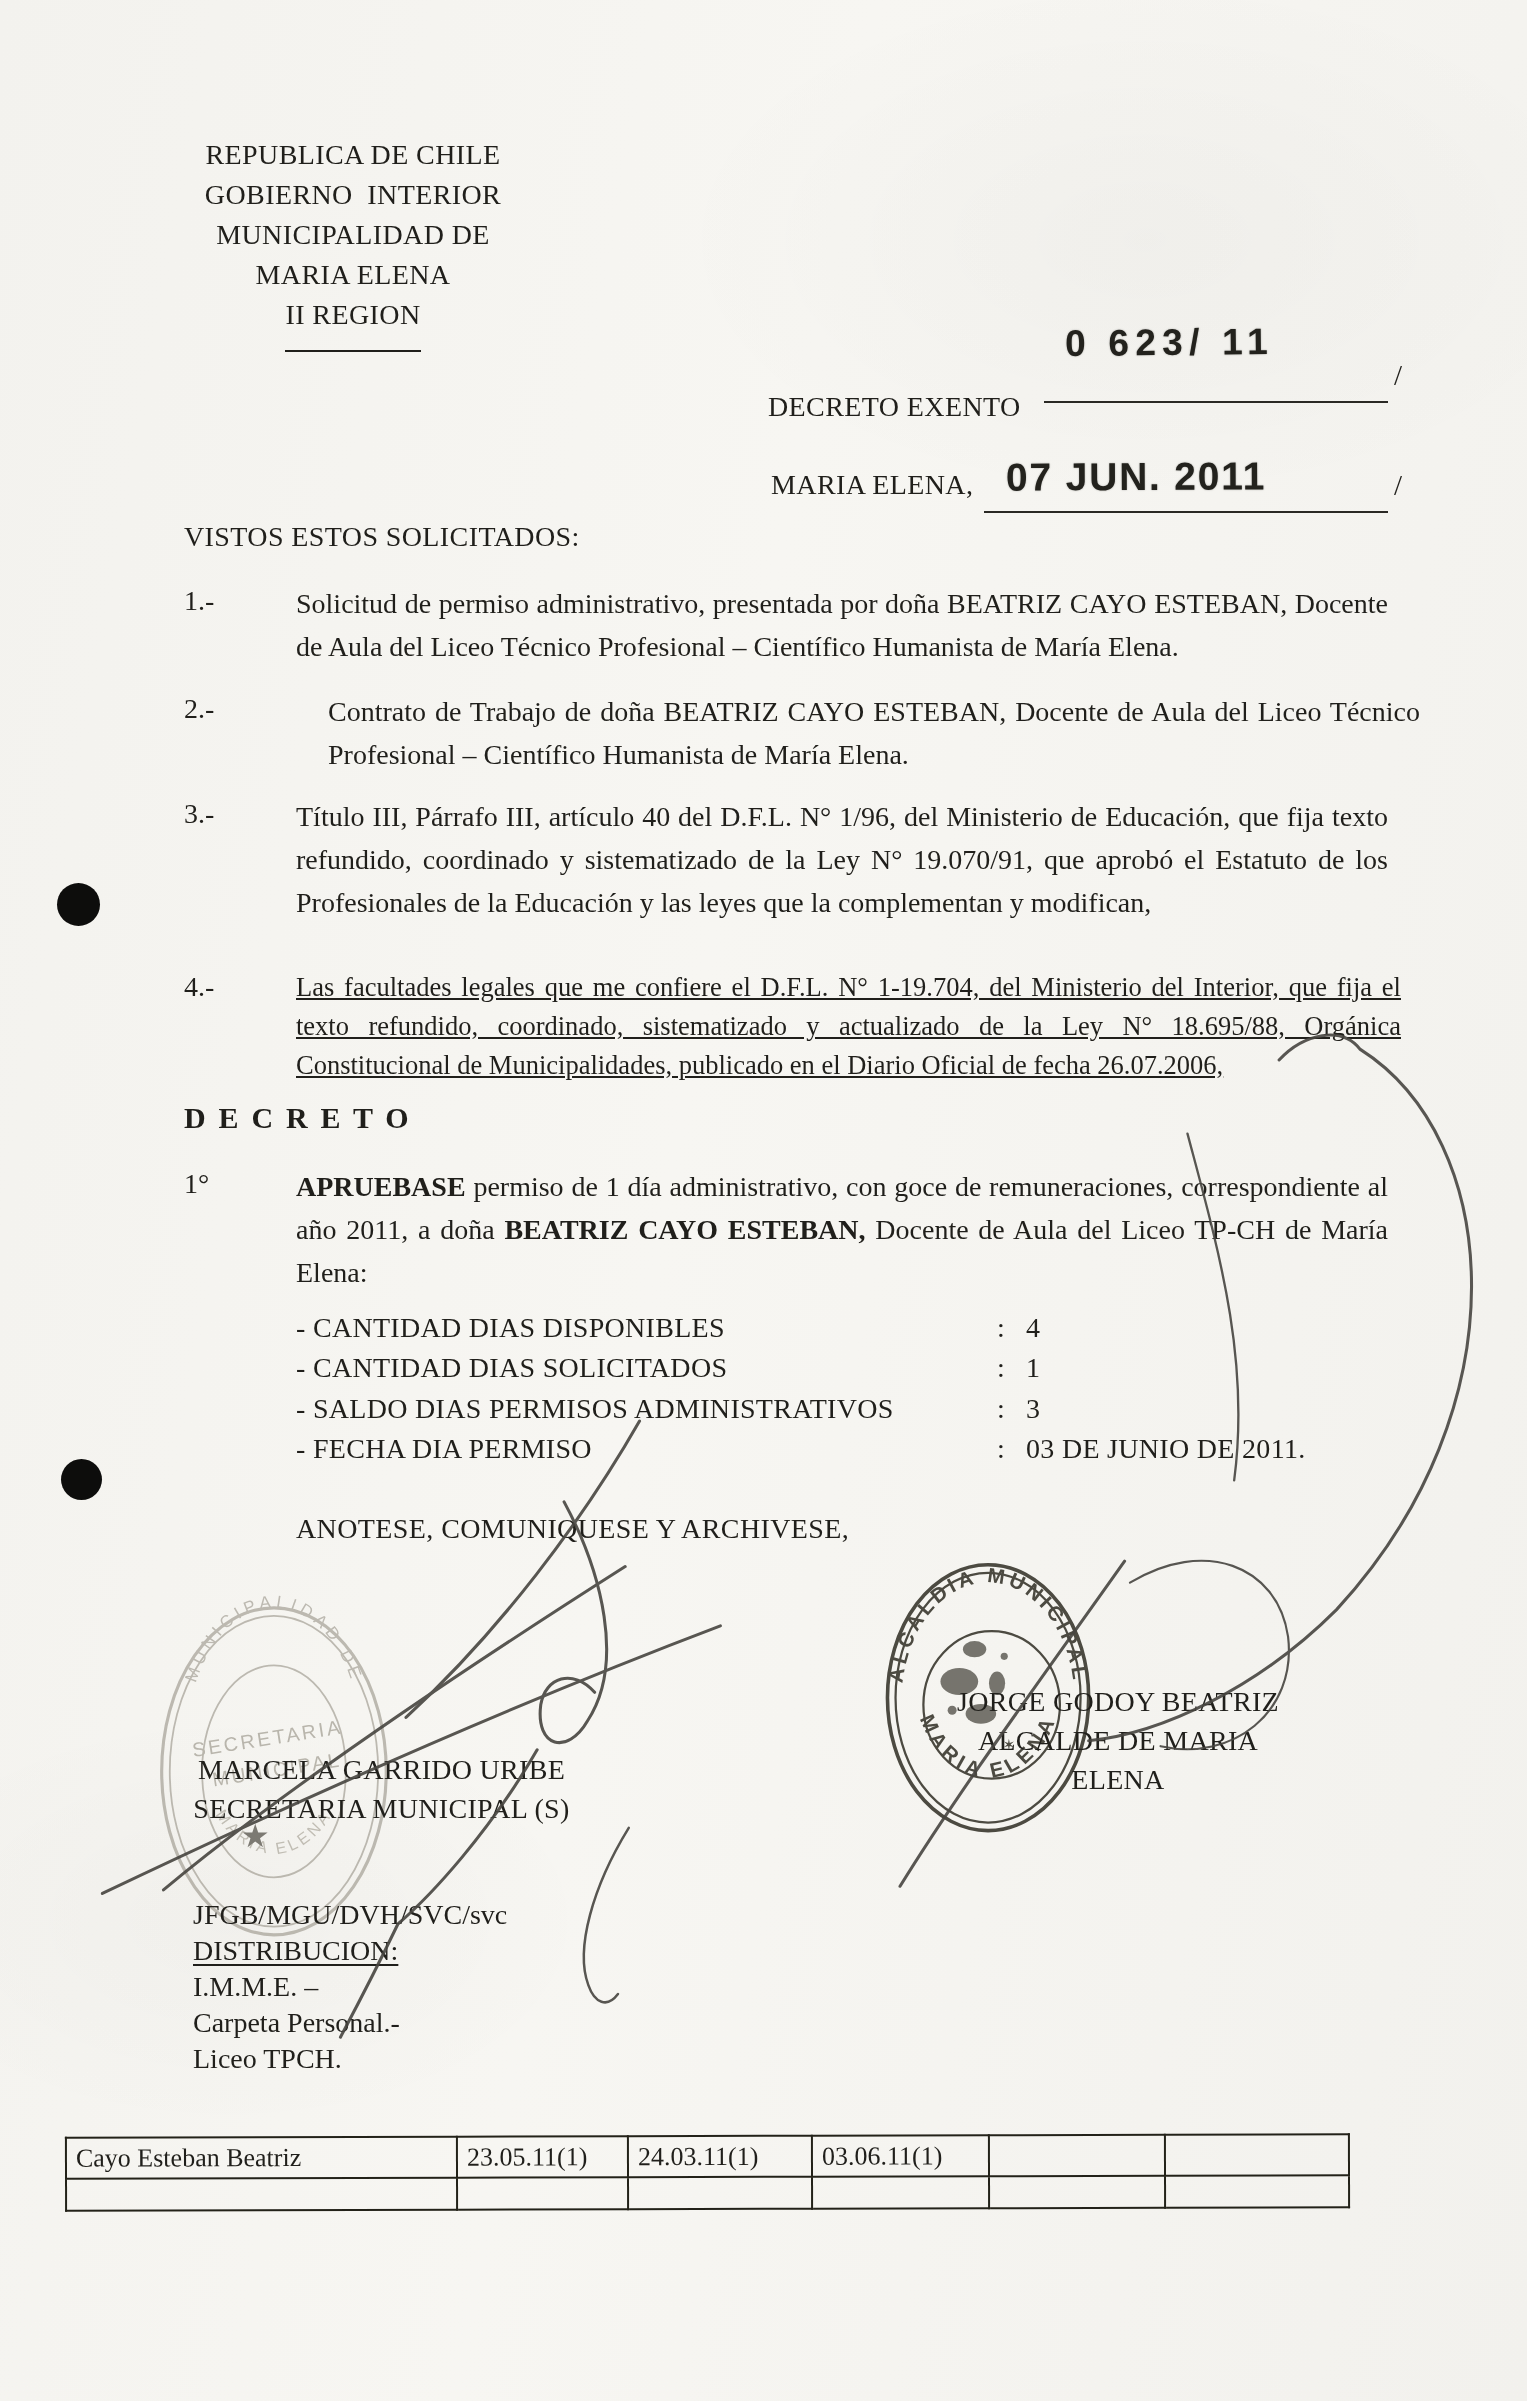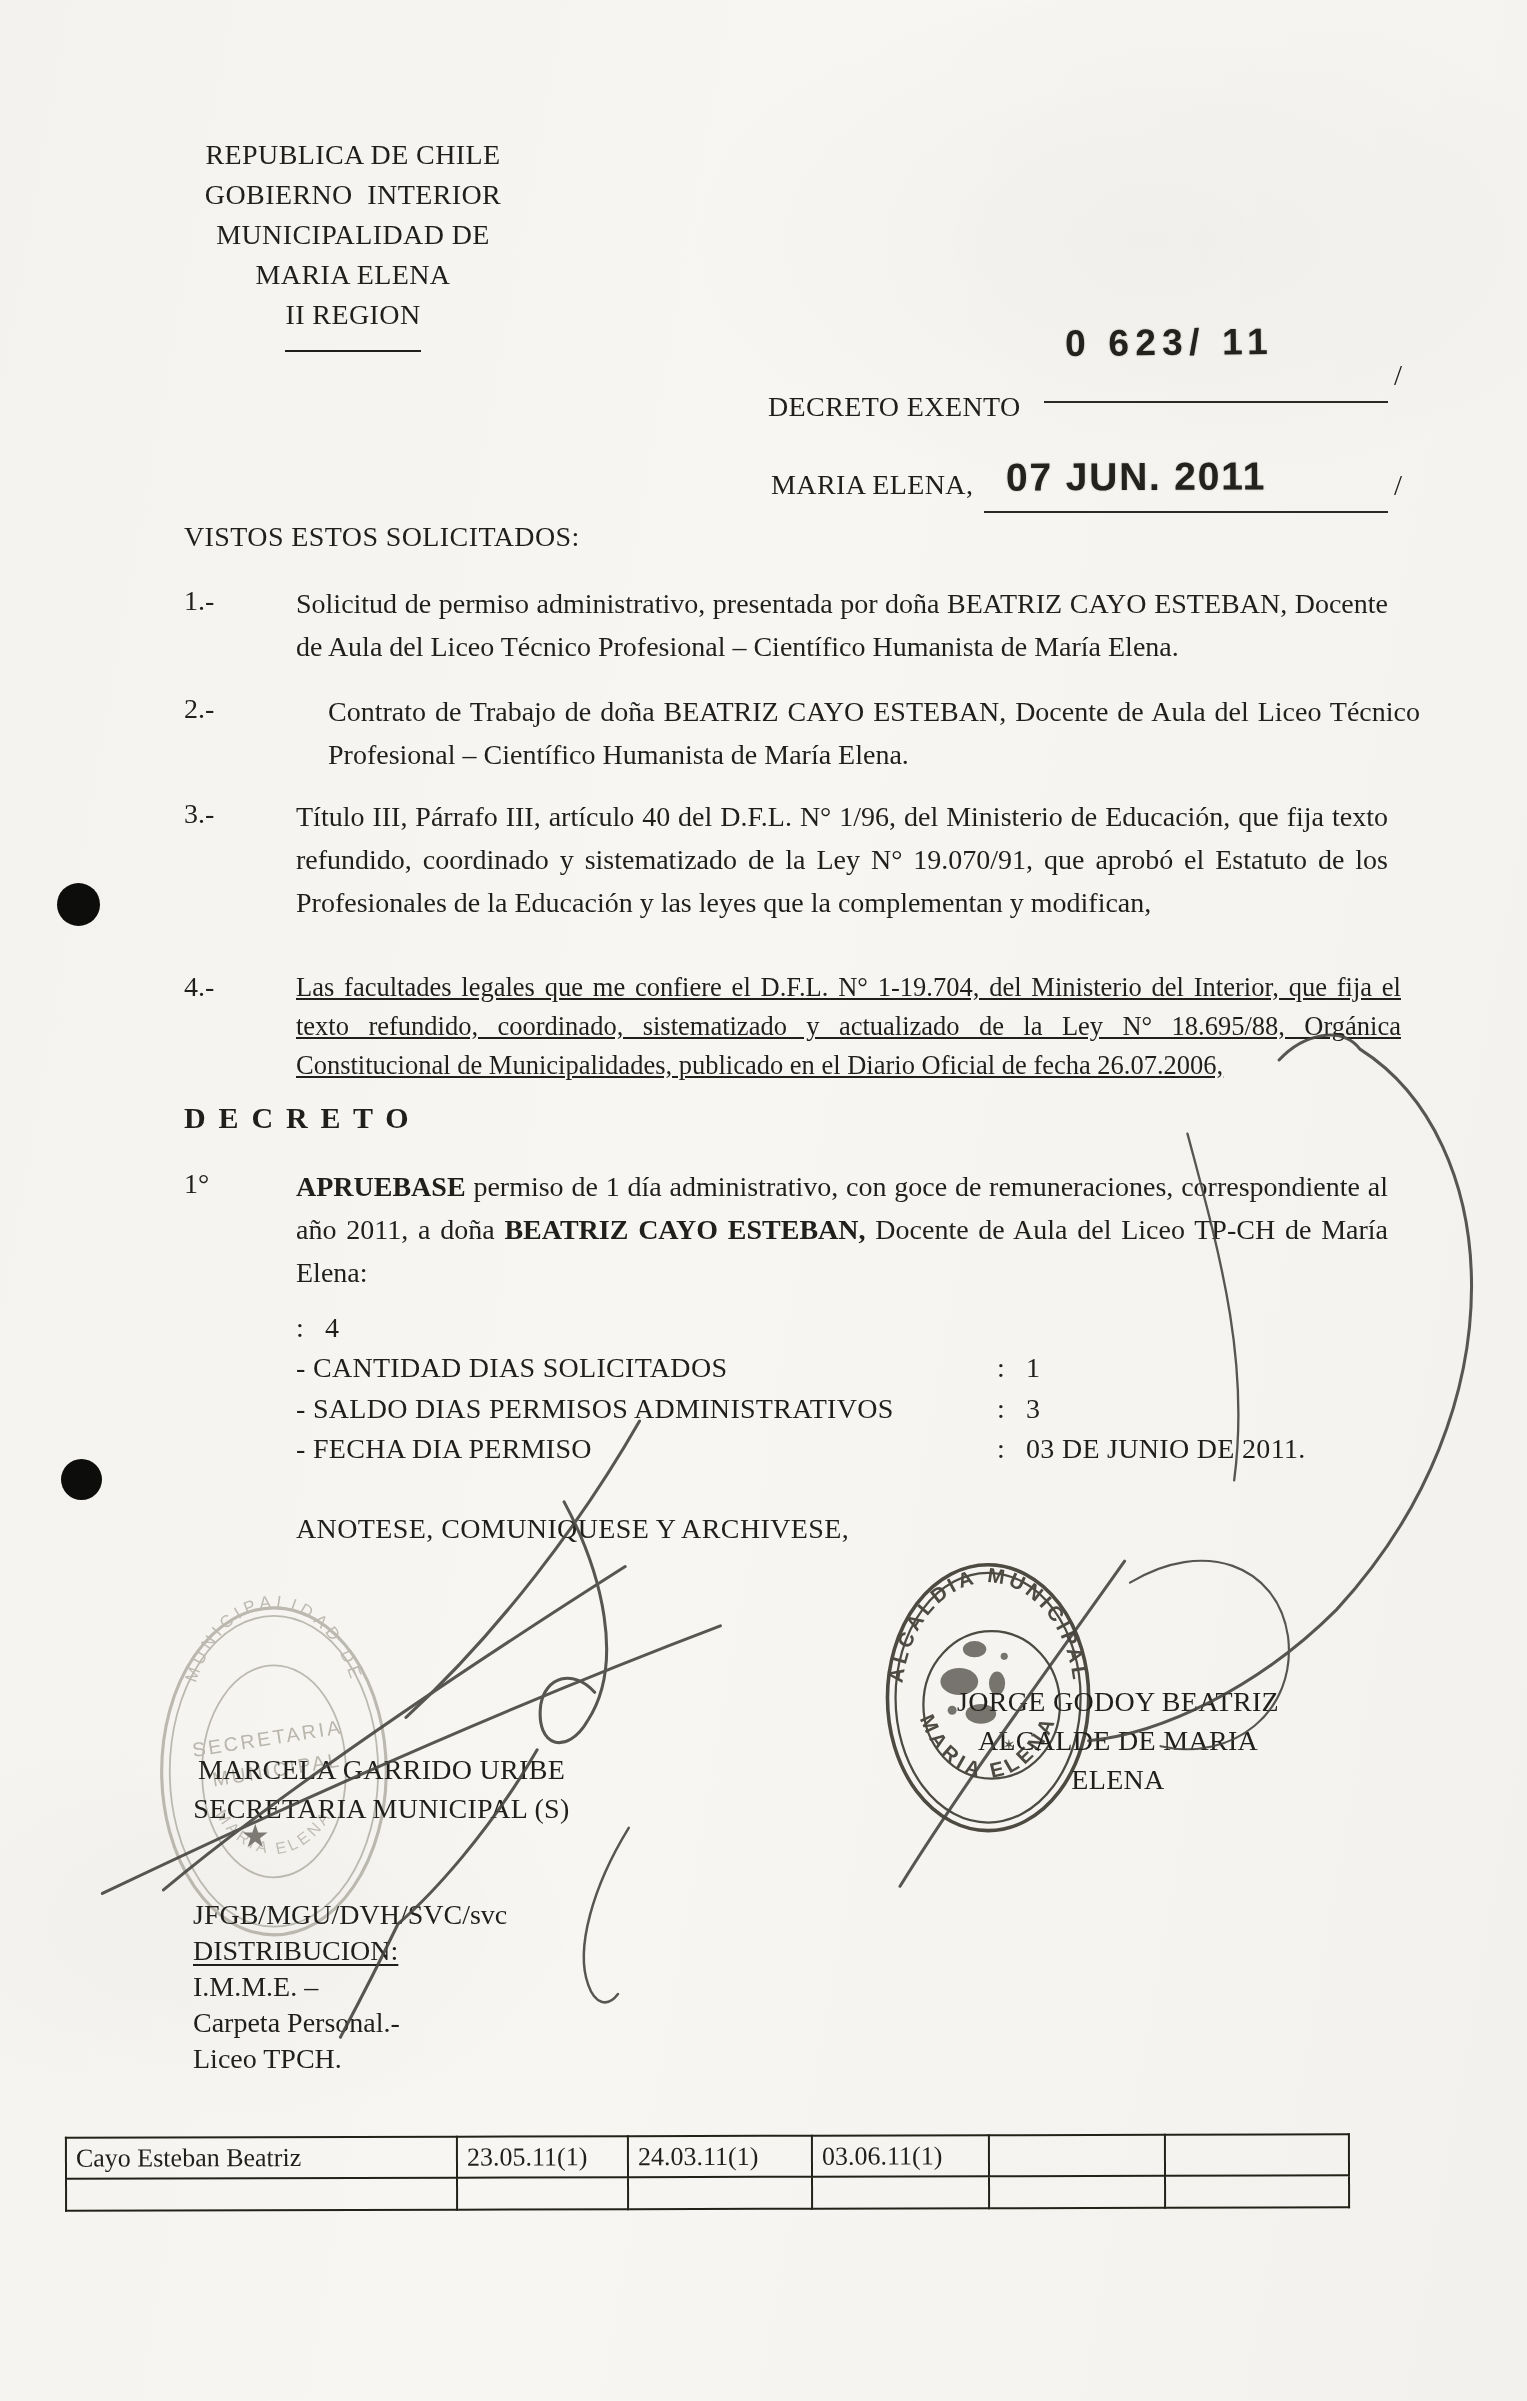--- a/index.html
+++ b/index.html
@@ -144,20 +144,21 @@
     <div class="abs vtext small" style="left:296px;top:968px;width:1105px;">Las facultades legales que me confiere el D.F.L. N° 1-19.704, del Ministerio del Interior, que fija el texto refundido, coordinado, sistematizado y actualizado de la Ley N° 18.695/88, Orgánica Constitucional de Municipalidades, publicado en el Diario Oficial de fecha 26.07.2006,</div>
 
     <div class="abs decreto-heading" style="left:184px;top:1101px;">D E C R E T O</div>
 
     <div class="abs vnum" style="left:184px;top:1168px;">1°</div>
     <div class="abs article-text" style="left:296px;top:1165px;width:1092px;">
       <span class="bold">APRUEBASE</span><span> permiso de 1 día administrativo, con goce de remuneraciones, correspondiente al año 2011, a doña </span><span class="bold">BEATRIZ CAYO ESTEBAN,</span><span> Docente de Aula del Liceo TP-CH de María Elena:</span>
     </div>
 
     <div class="abs detail-row" style="left:296px;top:1312px;width:1105px;">
+      <div class="detail-label">- CANTIDAD DIAS DISPONIBLES</div>
       <div class="detail-colon">:</div>
       <div>4</div>
     </div>
     <div class="abs detail-row" style="left:296px;top:1352px;width:1105px;">
       <div class="detail-label">- CANTIDAD DIAS SOLICITADOS</div>
       <div class="detail-colon">:</div>
       <div>1</div>
     </div>
     <div class="abs detail-row" style="left:296px;top:1393px;width:1105px;">
       <div class="detail-label">- SALDO DIAS PERMISOS ADMINISTRATIVOS</div>

